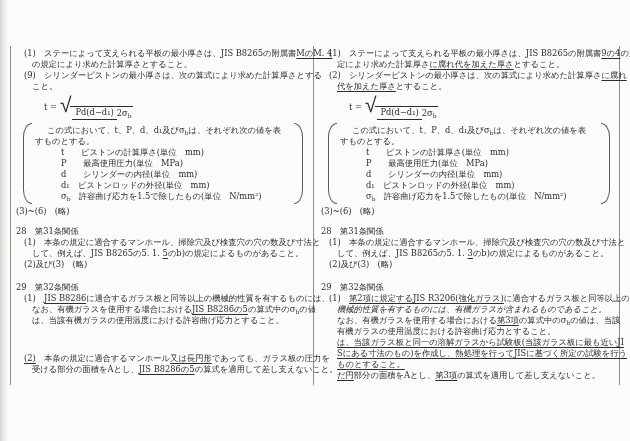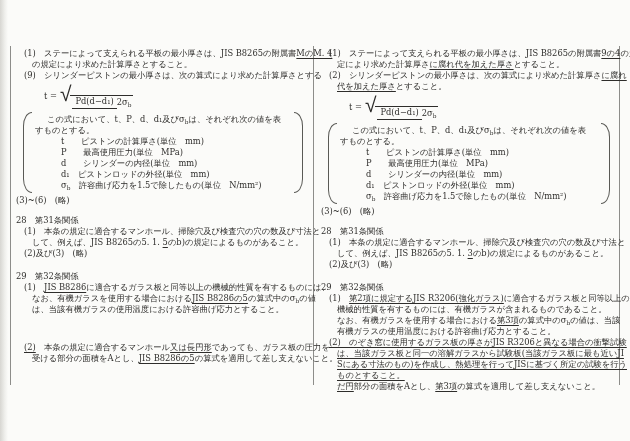--- a/index.html
+++ b/index.html
@@ -36,20 +36,21 @@
 <div class="stage">
   <div class="edge-shadow"></div>
   <div class="vrule" style="left:10px"></div>
   <div class="vrule" style="left:313px"></div>
   <div class="vrule" style="left:619px"></div>
   <div class="col col-left">
       <div>
         <div class="line" style="padding-left: 8px;"><span>(1)　ステーによって支えられる平板の最小厚さは、JIS B8265の附属書</span><span class="u ">MのM. 4</span></div>
         <div class="line" style="padding-left: 16px;"><span>の規定により求めた計算厚さとすること。</span></div>
         <div class="line" style="padding-left: 8px;"><span>(9)　シリンダーピストンの最小厚さは、次の算式により求めた計算厚さとする</span></div>
+        <div class="line" style="padding-left: 16px;"><span>こと。</span></div>
       </div>
       <div class="formula">
         <span class="f-lhs">t =</span>
         <span class="f-sqrt">
           <span class="f-sign">√</span>
           <span class="f-body">
             <span class="f-num">Pd(d−d₁)</span>
             <span class="f-den"><span>2σ</span><span class="sb">b</span></span>
           </span>
         </span>
@@ -119,23 +120,22 @@
       <div>
         <div class="line"><span>28　第31条関係</span></div>
         <div class="line" style="padding-left: 8px;"><span>(1)　本条の規定に適合するマンホール、掃除穴及び検査穴の穴の数及び寸法と</span></div>
         <div class="line" style="padding-left: 16px;"><span>して、例えば、JIS B8265の5. 1. </span><span class="u ">3</span><span>のb)の規定によるものがあること。</span></div>
         <div class="line" style="padding-left: 8px;"><span>(2)及び(3)　(略)</span></div>
       </div>
       <div style="height: 12px;"></div>
       <div>
         <div class="line"><span>29　第32条関係</span></div>
         <div class="line" style="padding-left: 8px;"><span>(1)　</span><span class="u ">第2項に規定するJIS R3206(強化ガラス)</span><span>に適合するガラス板と同等以上の</span></div>
-        <div class="line" style="padding-left: 16px;"><span>機械的性質を有するものには、有機ガラスが含まれるものであること。</span></div>
+        <div class="line" style="padding-left: 16px; font-style: italic;"><span>機械的性質を有するものには、有機ガラスが含まれるものであること。</span></div>
         <div class="line" style="padding-left: 16px;"><span>なお、有機ガラスを使用する場合における</span><span class="u ">第3項</span><span>の算式中のσ</span><span class="sb">b</span><span>の値は、当該</span></div>
         <div class="line" style="padding-left: 16px;"><span>有機ガラスの使用温度における許容曲げ応力とすること。</span></div>
-        <div class="line" style="padding-left: 8px;"><span class="u ">(2)　のぞき窓に使用するガラス板の厚さがJIS R3206と異なる場合の衝撃試験</span></div>
         <div class="line" style="padding-left: 16px;"><span class="u ">は、当該ガラス板と同一の溶解ガラスから試験板(当該ガラス板に最も近いJI</span></div>
         <div class="line" style="padding-left: 16px;"><span class="u ">Sにある寸法のもの)を作成し、熱処理を行ってJISに基づく所定の試験を行う</span></div>
         <div class="line" style="padding-left: 16px;"><span class="u ">ものとすること。</span></div>
         <div class="line" style="padding-left: 16px;"><span class="u ">だ円</span><span>部分の面積をAとし、</span><span class="u ">第3項</span><span>の算式を適用して差し支えないこと。</span></div>
       </div>
     </div>
 </div>
 
 </body></html>

